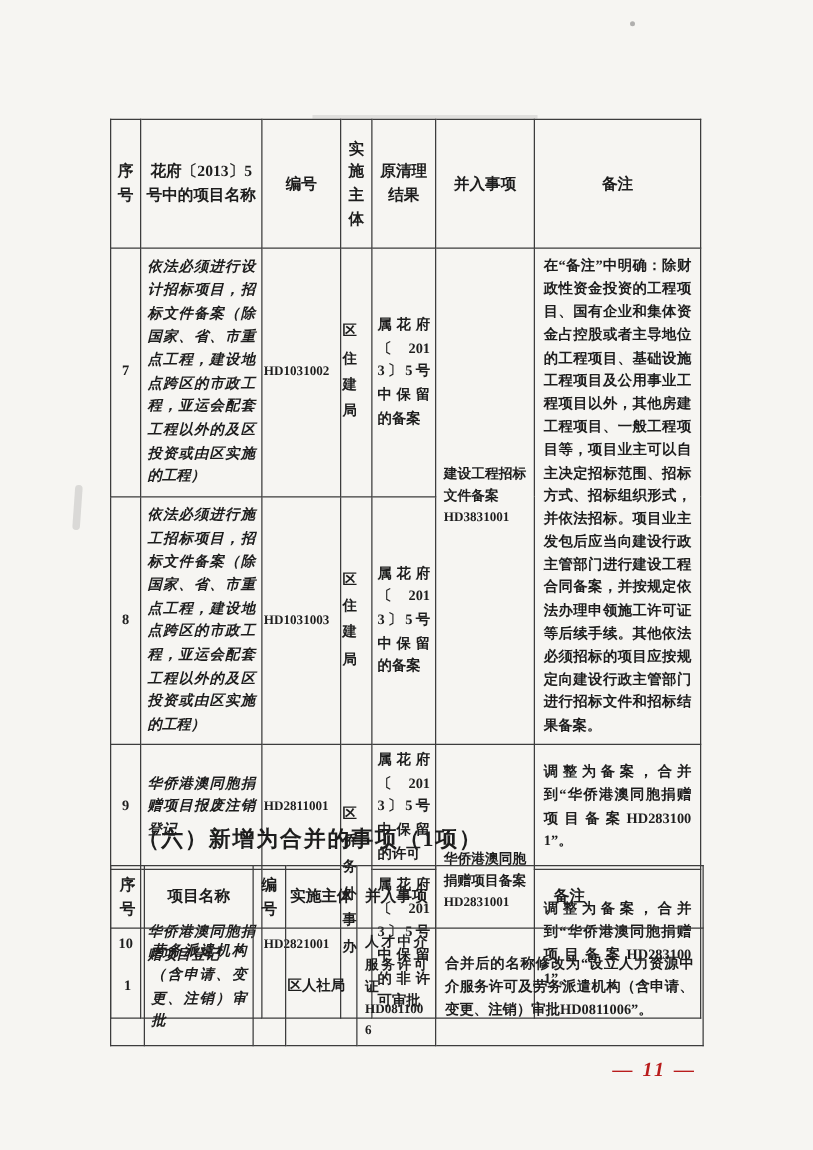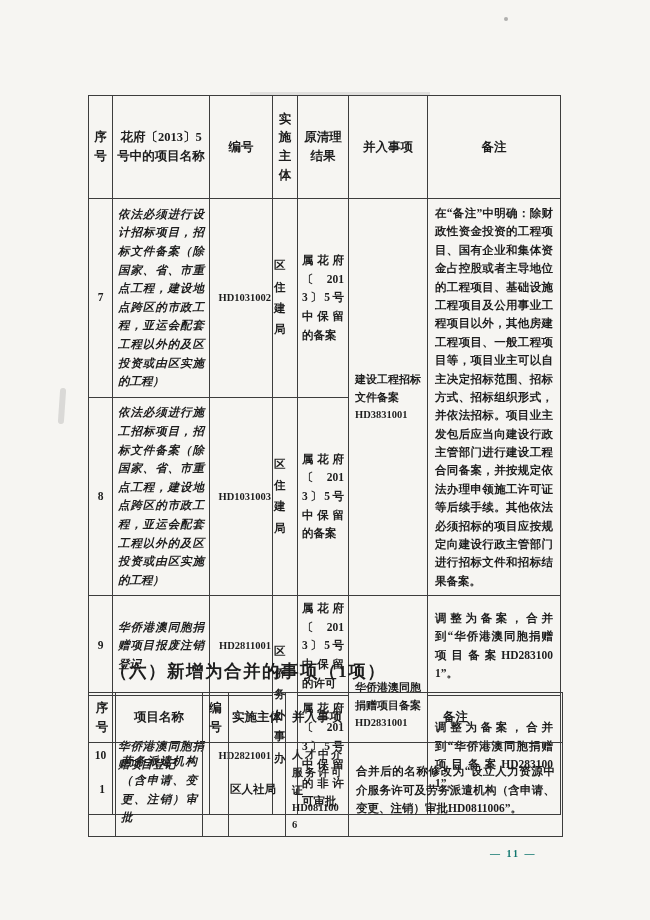--- a/index.html
+++ b/index.html
@@ -27,36 +27,36 @@
     word-break:break-all;
     overflow:hidden;
   }
   th{font-size:12.5px;text-align:center;padding:2px;line-height:1.5;}
 
   .t1{left:88px;top:95px;width:472px;}
   .t2{left:88px;top:692px;width:474px;}
 
   .c-num{text-align:center;padding:2px;}
   .c-name{text-align:justify;padding:4px 5px;font-style:italic;}
-  .c-code{text-align:right;font-size:10.5px;padding:2px 1px;letter-spacing:0;}
+  .c-code{text-align:left;font-size:10.5px;padding:2px 1px;letter-spacing:0;}
   .c-impl{text-align:left;padding:3px 1px;line-height:1.85;}
   .c-orig{text-align:justify;padding:3px 4px;}
   .c-merge{text-align:justify;padding:3px 6px;font-size:11px;}
   .c-remark{text-align:justify;padding:5px 7px;line-height:1.6;}
   .v-top{vertical-align:top;}
   .blk{display:block;}
   .code-line{font-size:10.5px;letter-spacing:0;}
 
   .heading{
     position:absolute;left:110px;top:659px;
     font-size:17.5px;font-weight:bold;letter-spacing:1.5px;
   }
   .pagenum{
     position:absolute;left:490px;top:848px;
-    font-size:10px;font-weight:bold;letter-spacing:2px;color:#0f766e;
+    font-size:16px;font-weight:bold;letter-spacing:2px;color:#b91c1c;font-style:italic;
   }
 
   
   .smudge1{position:absolute;left:59px;top:388px;width:6px;height:36px;
     background:rgba(120,120,120,.22);border-radius:3px;transform:rotate(4deg);}
   .smudge2{position:absolute;left:504px;top:17px;width:4px;height:4px;
     background:rgba(90,90,90,.45);border-radius:50%;}
   .smudge3{position:absolute;left:250px;top:92px;width:180px;height:3px;
     background:rgba(130,130,130,.18);}
 </style>

